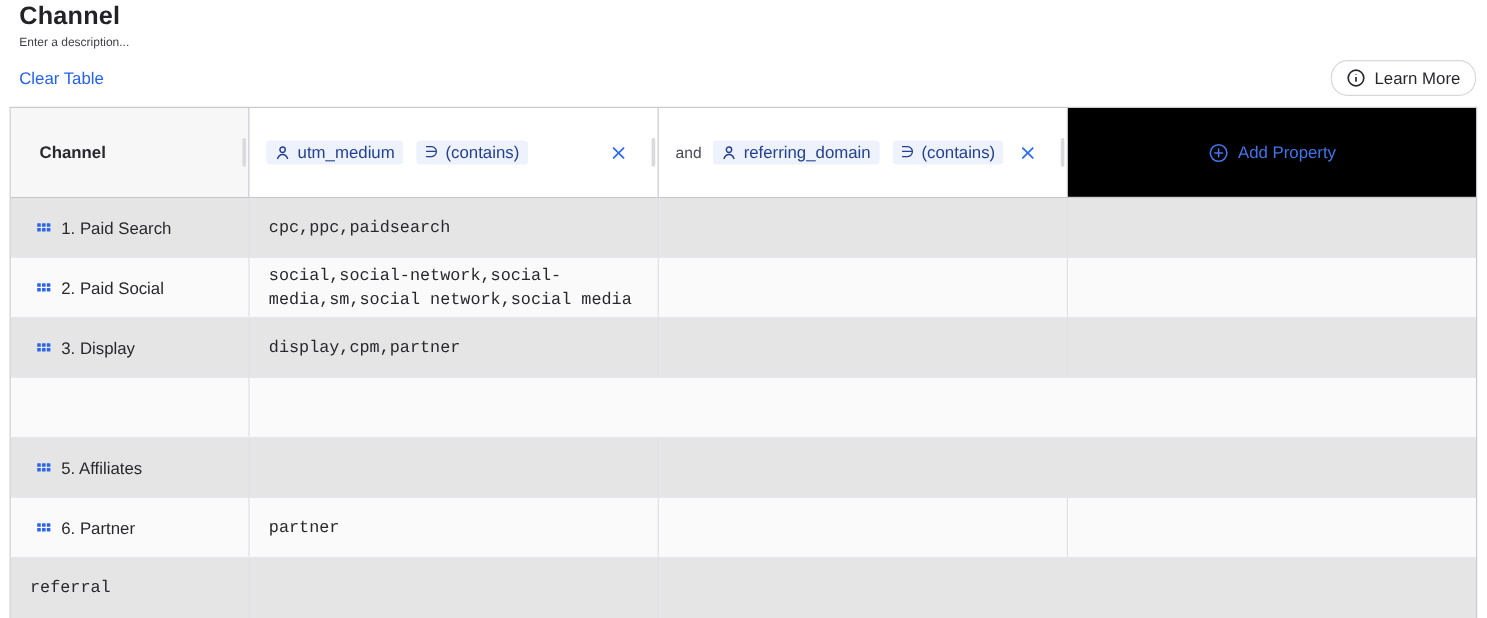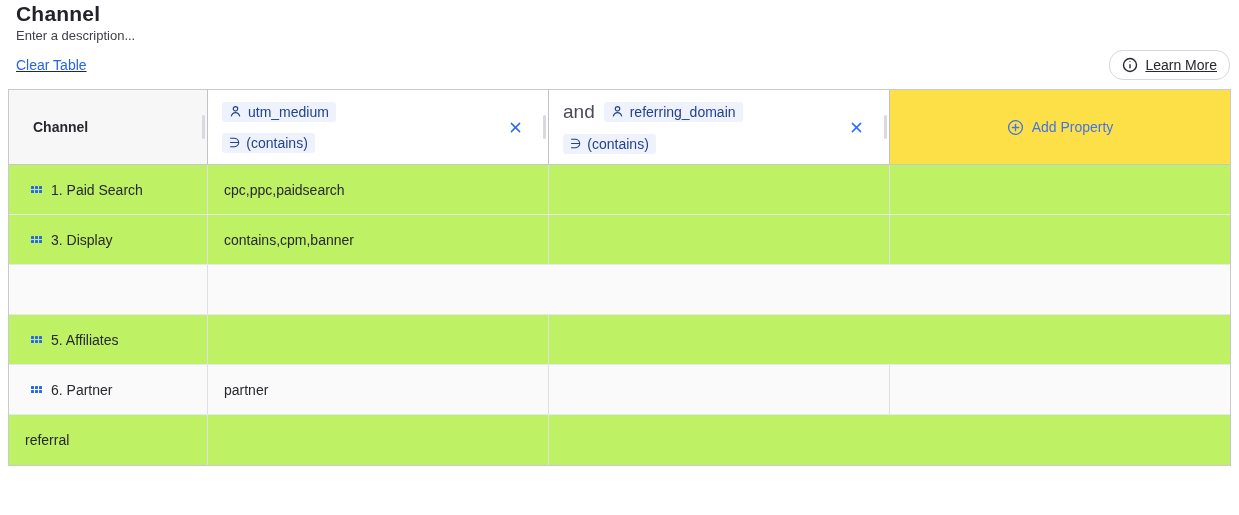--- a/index.html
+++ b/index.html
@@ -7,25 +7,25 @@
   body {
     font-family: "Liberation Sans", sans-serif;
     background: #ffffff;
     color: #28282e;
     overflow: hidden;
   }
 
   
   .page-head { padding: 2px 16px 0; }
   .page-title { font-size: 21px; line-height: 24px; font-weight: 700; color: #222228; letter-spacing: .2px; }
-  .page-desc { margin-top: 2px; font-size: 13px; line-height: 16px; color: #3f3f47; cursor: text; }
+  .page-desc { margin-top: 2px; font-size: 10px; line-height: 16px; color: #3f3f47; cursor: text; }
 
   .toolbar {
     display: flex; align-items: center; justify-content: space-between;
-    margin: 6px 9px 0 16px; height: 30px; text-decoration: underline;
+    margin: 6px 9px 0 16px; height: 30px;
   }
   .clear-link { font-size: 14px; color: #2563eb; cursor: pointer; text-decoration: none; }
   .learn-btn {
     display: inline-flex; align-items: center; gap: 7px;
     height: 30px; padding: 0 12px;
     background: #fff; border: 1px solid #d7d7dc; border-radius: 14px;
     font-family: inherit; font-size: 14px; color: #28282e; cursor: pointer;
   }
 
   
@@ -45,56 +45,56 @@
     border-right: 1px solid #c2c2c8;
     font-size: 14px;
   }
   .th:last-child { border-right: none; }
   .th-first {
     background: #f7f7f8; padding-left: 24px;
     font-weight: 700; color: #28282e;
   }
   .th-prop { background: #fff; padding-left: 14px; }
   .th-add {
-    background: #fde047; justify-content: center;
+    background: #000000; justify-content: center;
     color: #4374e8; gap: 8px; cursor: pointer;
   }
   .resize-handle {
     position: absolute; right: 2px; top: 50%; transform: translateY(-50%);
     width: 3px; height: 24px; background: #d9d9de; border-radius: 2px; cursor: col-resize;
   }
-  .prop-lines { display: flex; flex-direction: column; gap: 11px; }
+  .prop-lines { display: flex; flex-direction: row; gap: 11px; }
   .line { display: flex; align-items: center; }
-  .conj { font-size: 19px; color: #4b4b55; }
+  .conj { font-size: 13px; color: #4b4b55; }
   .conj:not(:empty) { margin-right: 9px; }
   .chip {
     display: inline-flex; align-items: center; gap: 6px;
     background: #edf2fc; border-radius: 3px;
     padding: 2px 7px; font-size: 14px; color: #24418f; cursor: pointer;
     white-space: nowrap;
   }
   .op-sym { font-size: 13px; line-height: 14px; }
   .x-btn {
     position: absolute; right: 25px; top: 50%; transform: translateY(-50%);
     width: 16px; height: 16px; display: flex; align-items: center; justify-content: center;
     cursor: pointer;
   }
 
-  .t-row { height: 50px; border-bottom: 1px solid #e5e8f0; background: #bef264; }
+  .t-row { height: 50px; border-bottom: 1px solid #e5e8f0; background: #e5e5e5; }
   .t-row:last-child { border-bottom: none; }
   .t-row.alt { background: #fafafa; }
   .td {
     display: flex; align-items: center;
     border-right: 1px solid #dee0e6;
     padding-left: 16px; font-size: 14px; color: #28282e;
     overflow: hidden;
   }
   .td:last-child { border-right: none; }
   .td-first { padding-left: 22px; gap: 9px; }
-  .cell-text { line-height: 20px; padding-right: 20px; }
+  .cell-text { line-height: 20px; padding-right: 20px; font-family: Liberation Mono, monospace; }
 
   .drag-handle {
     display: grid; grid-template-columns: repeat(3, 3px); grid-auto-rows: 3px;
     gap: 1px; cursor: grab; flex: none;
   }
   .drag-handle i { width: 2.6px; height: 2.6px; background: #2b66f0; border-radius: .5px; }
 
   .icon { flex: none; display: inline-flex; }
 </style>
 </head>
@@ -214,35 +214,55 @@
     </div>
     <div class="td">
       <span class="cell-text">cpc,ppc,paidsearch</span>
     </div>
     <div class="td">
       <span class="cell-text"></span>
     </div>
     <div class="td"></div>
   </div>
 
+  <div class="t-row alt">
+    <div class="td td-first">
+      <span class="drag-handle">
+            <i></i>
+            <i></i>
+            <i></i>
+            <i></i>
+            <i></i>
+            <i></i>
+          </span>
+      <span class="row-label">2. Paid Social</span>
+    </div>
+    <div class="td">
+      <span class="cell-text">social,social-network,social-media,sm,social network,social media</span>
+    </div>
+    <div class="td">
+      <span class="cell-text"></span>
+    </div>
+    <div class="td"></div>
+  </div>
 
   <div class="t-row">
     <div class="td td-first">
       <span class="drag-handle">
             <i></i>
             <i></i>
             <i></i>
             <i></i>
             <i></i>
             <i></i>
           </span>
       <span class="row-label">3. Display</span>
     </div>
     <div class="td">
-      <span class="cell-text">contains,cpm,banner</span>
+      <span class="cell-text">display,cpm,partner</span>
     </div>
     <div class="td">
       <span class="cell-text"></span>
     </div>
     <div class="td"></div>
   </div>
 
   <div class="t-row alt">
     <div class="td">
       <span class="cell-text"></span>

